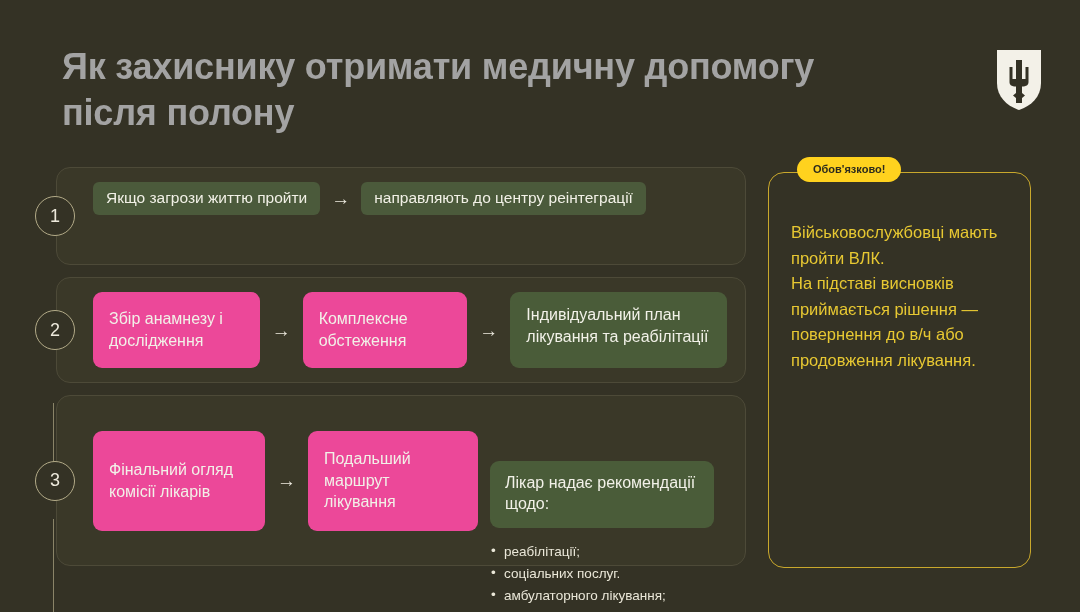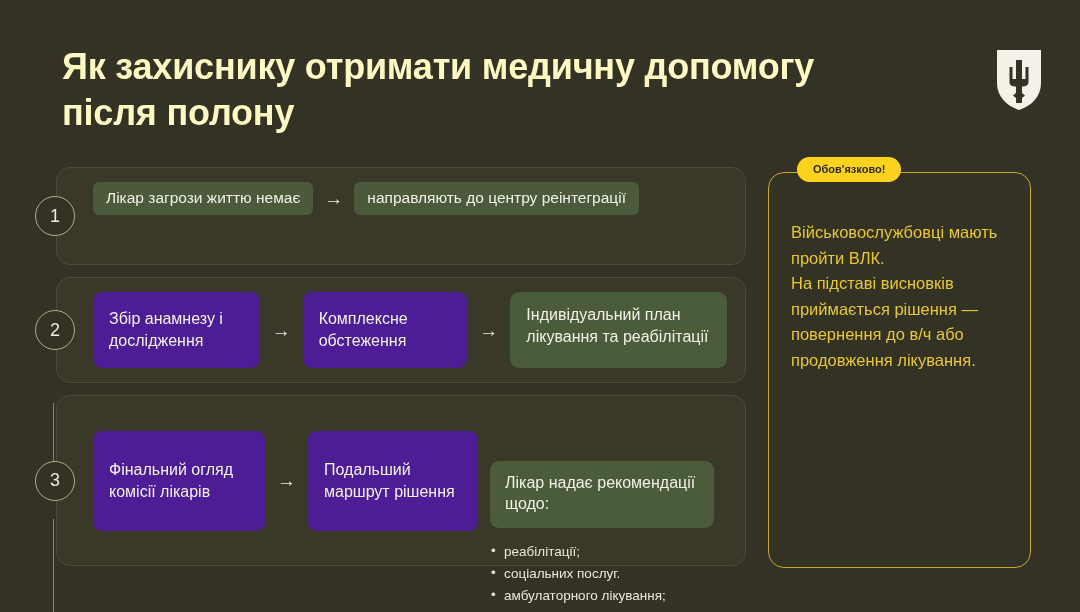--- a/index.html
+++ b/index.html
@@ -21,21 +21,21 @@
     position: absolute;
     left: 62px;
     top: 44px;
     width: 760px;
   }
   .page-title {
     margin: 0;
     font-size: 36px;
     line-height: 1.28;
     font-weight: bold;
-    color: #fef9c3;
+    color: #a3a3a3;
     letter-spacing: -0.2px;
   }
   .emblem {
     position: absolute;
     right: 38px;
     top: 49px;
     width: 46px;
     height: 62px;
   }
 
@@ -128,21 +128,21 @@
   .card {
     border-radius: 9px;
     padding: 14px 16px;
     font-size: 16px;
     line-height: 1.35;
     color: #F2F1E8;
     box-sizing: border-box;
     display: flex;
     align-items: center;
   }
-  .card-neutral { background: #4c1d95; }
+  .card-neutral { background: #ec4899; }
   .card-green   { background: #4a5c39; }
 
   .s2-c1 { width: 172px; height: 76px; }
   .s2-c2 { width: 170px; height: 76px; }
   .s2-c3 { width: 224px; height: 76px; align-items: flex-start; padding-top: 12px; }
 
   .s3-c1 { width: 172px; height: 100px; }
   .s3-c2 { width: 170px; height: 100px; }
 
   .s3-right {
@@ -224,21 +224,21 @@
 
 <div class="steps">
 
   <div class="connector conn-a"></div>
   <div class="connector conn-b"></div>
 
   <div class="step step-1">
     <div class="step-marker">1</div>
     <div class="step-inner">
       <div class="pill-row">
-        <span class="pill">Лікар загрози життю немає</span>
+        <span class="pill">Якщо загрози життю пройти</span>
         <span class="arrow">→</span>
         <span class="pill">направляють до центру реінтеграції</span>
       </div>
     </div>
   </div>
 
   <div class="step step-2">
     <div class="step-marker">2</div>
     <div class="step-inner">
       <div class="flow">
@@ -250,21 +250,21 @@
       </div>
     </div>
   </div>
 
   <div class="step step-3">
     <div class="step-marker">3</div>
     <div class="step-inner">
       <div class="flow">
         <div class="card card-neutral s3-c1">Фінальний огляд комісії лікарів</div>
         <span class="arrow">→</span>
-        <div class="card card-neutral s3-c2">Подальший маршрут рішення</div>
+        <div class="card card-neutral s3-c2">Подальший маршрут лікування</div>
         <div class="s3-right">
           <div class="s3-head">Лікар надає рекомендації щодо:</div>
           <ul class="bullets">
             <li>реабілітації;</li>
             <li>соціальних послуг.</li>
             <li>амбулаторного лікування;</li>
           </ul>
         </div>
       </div>
     </div>

